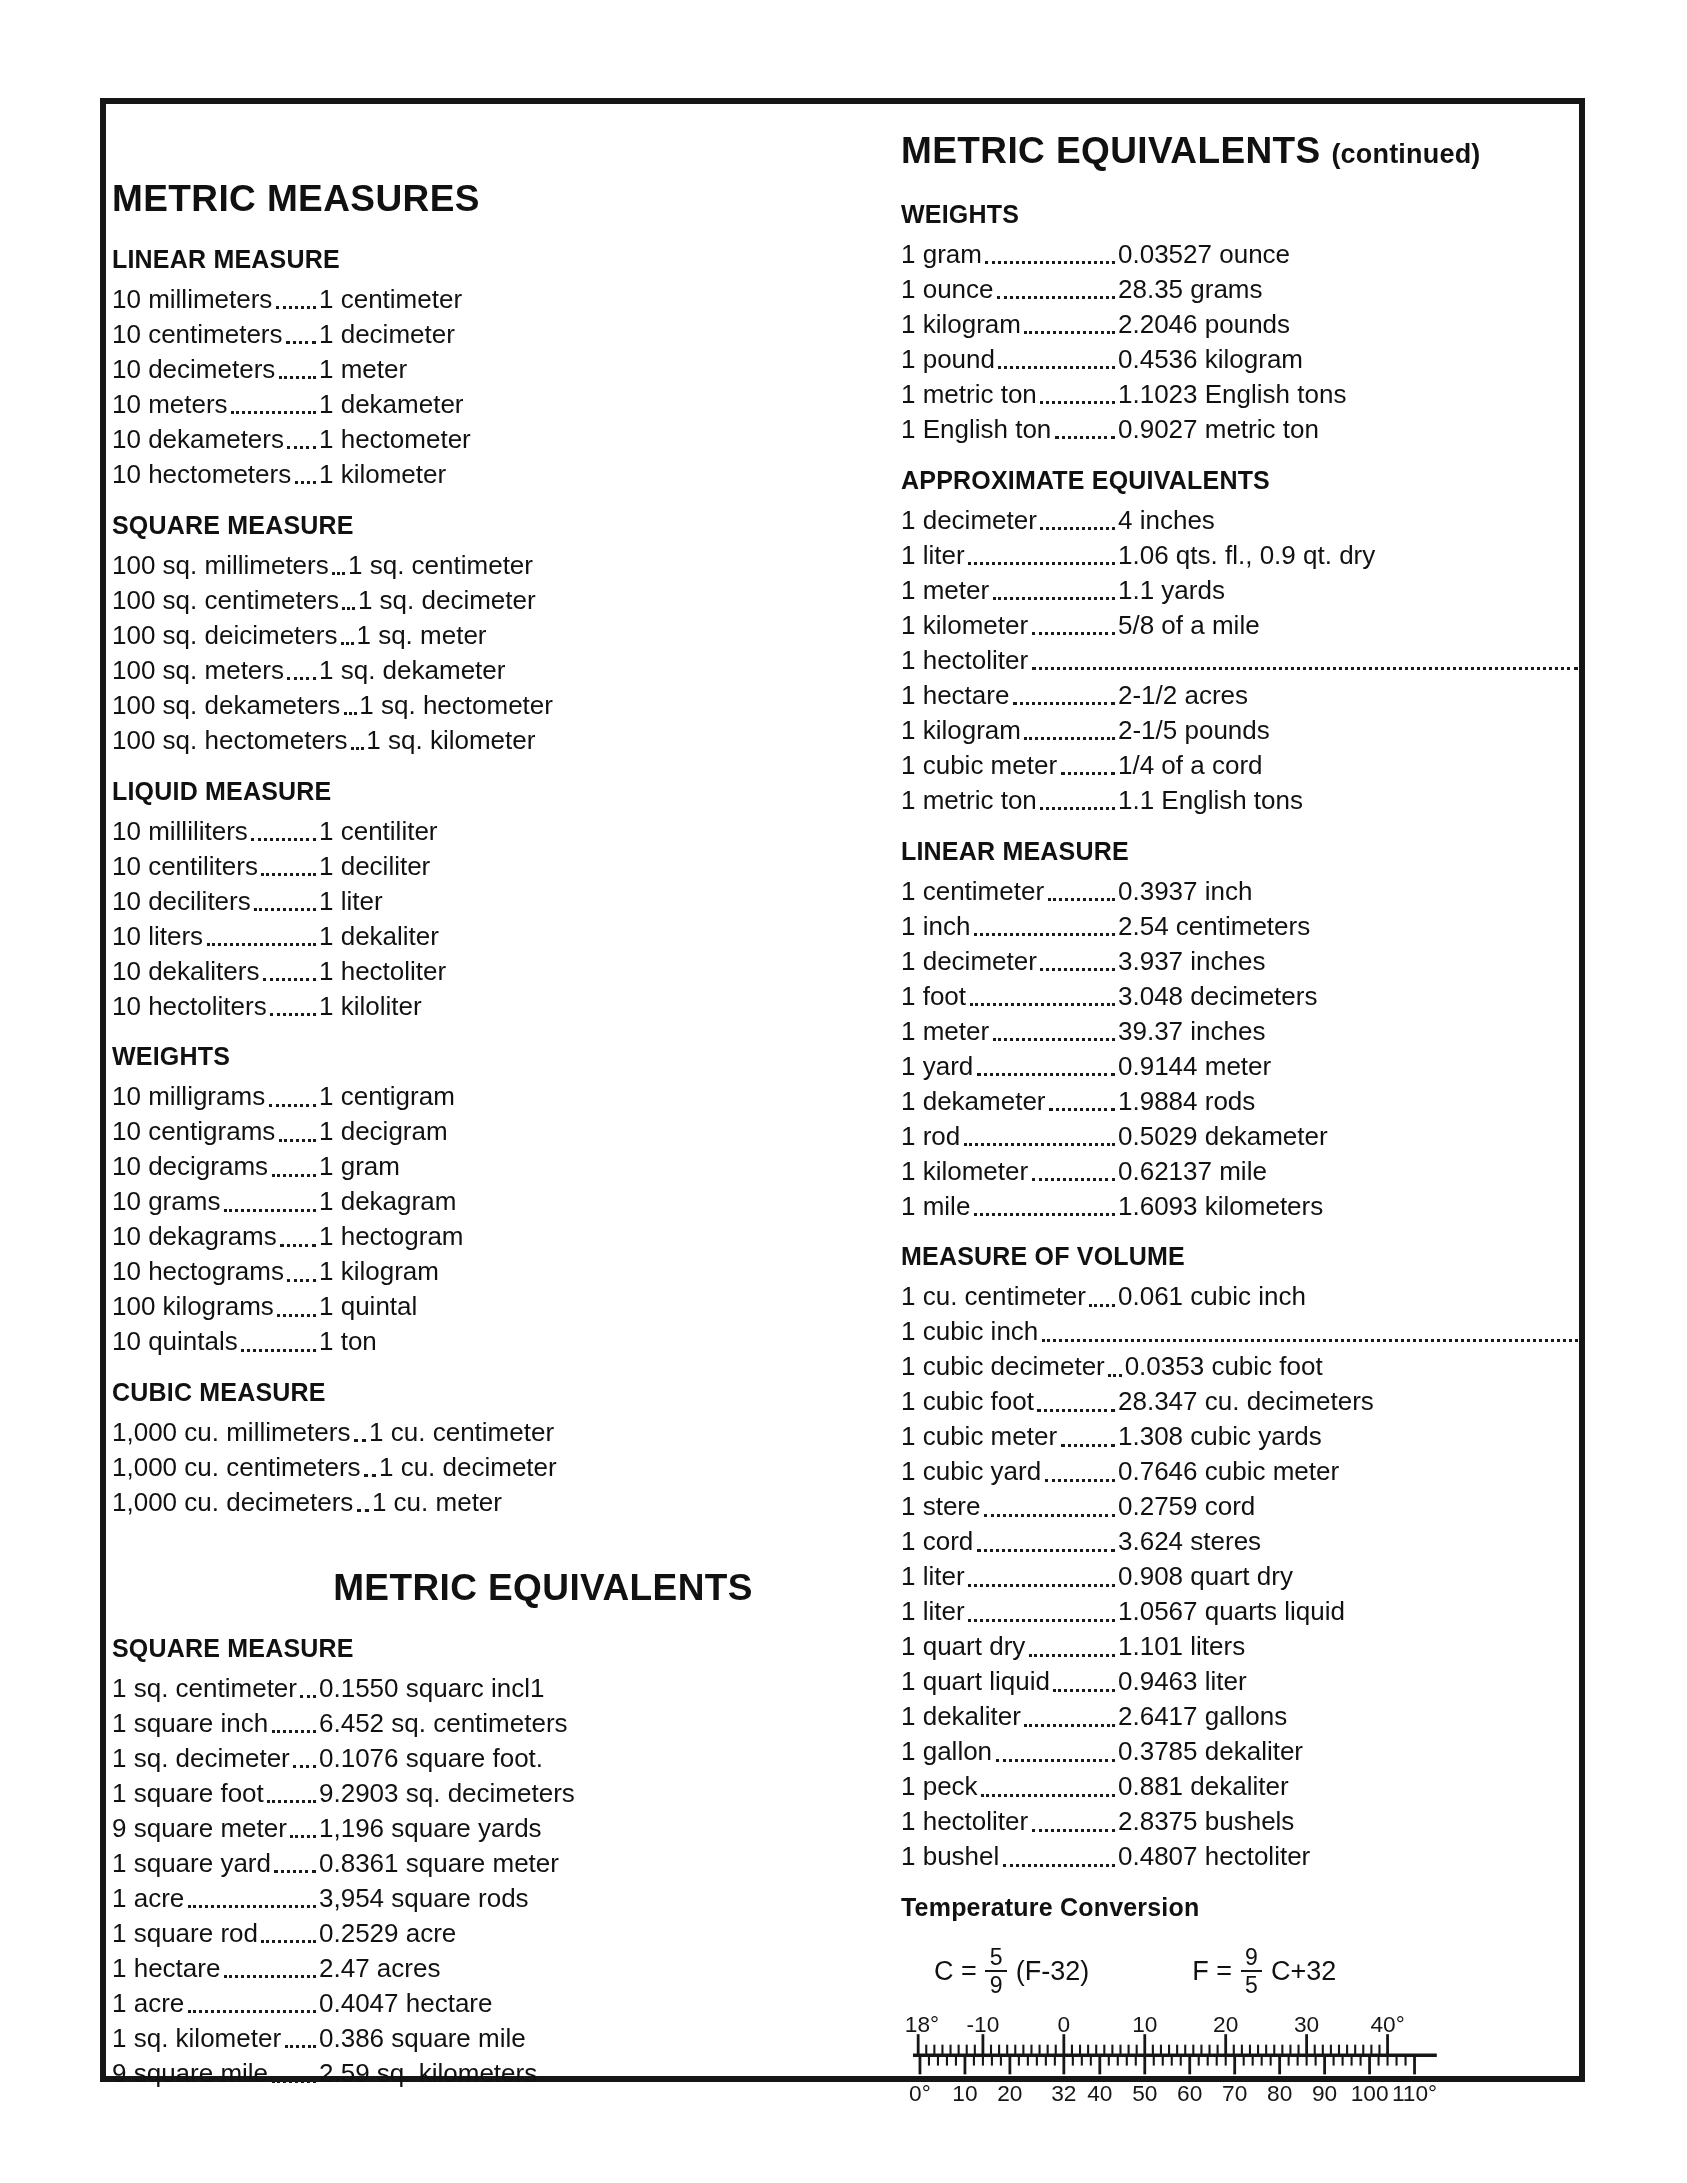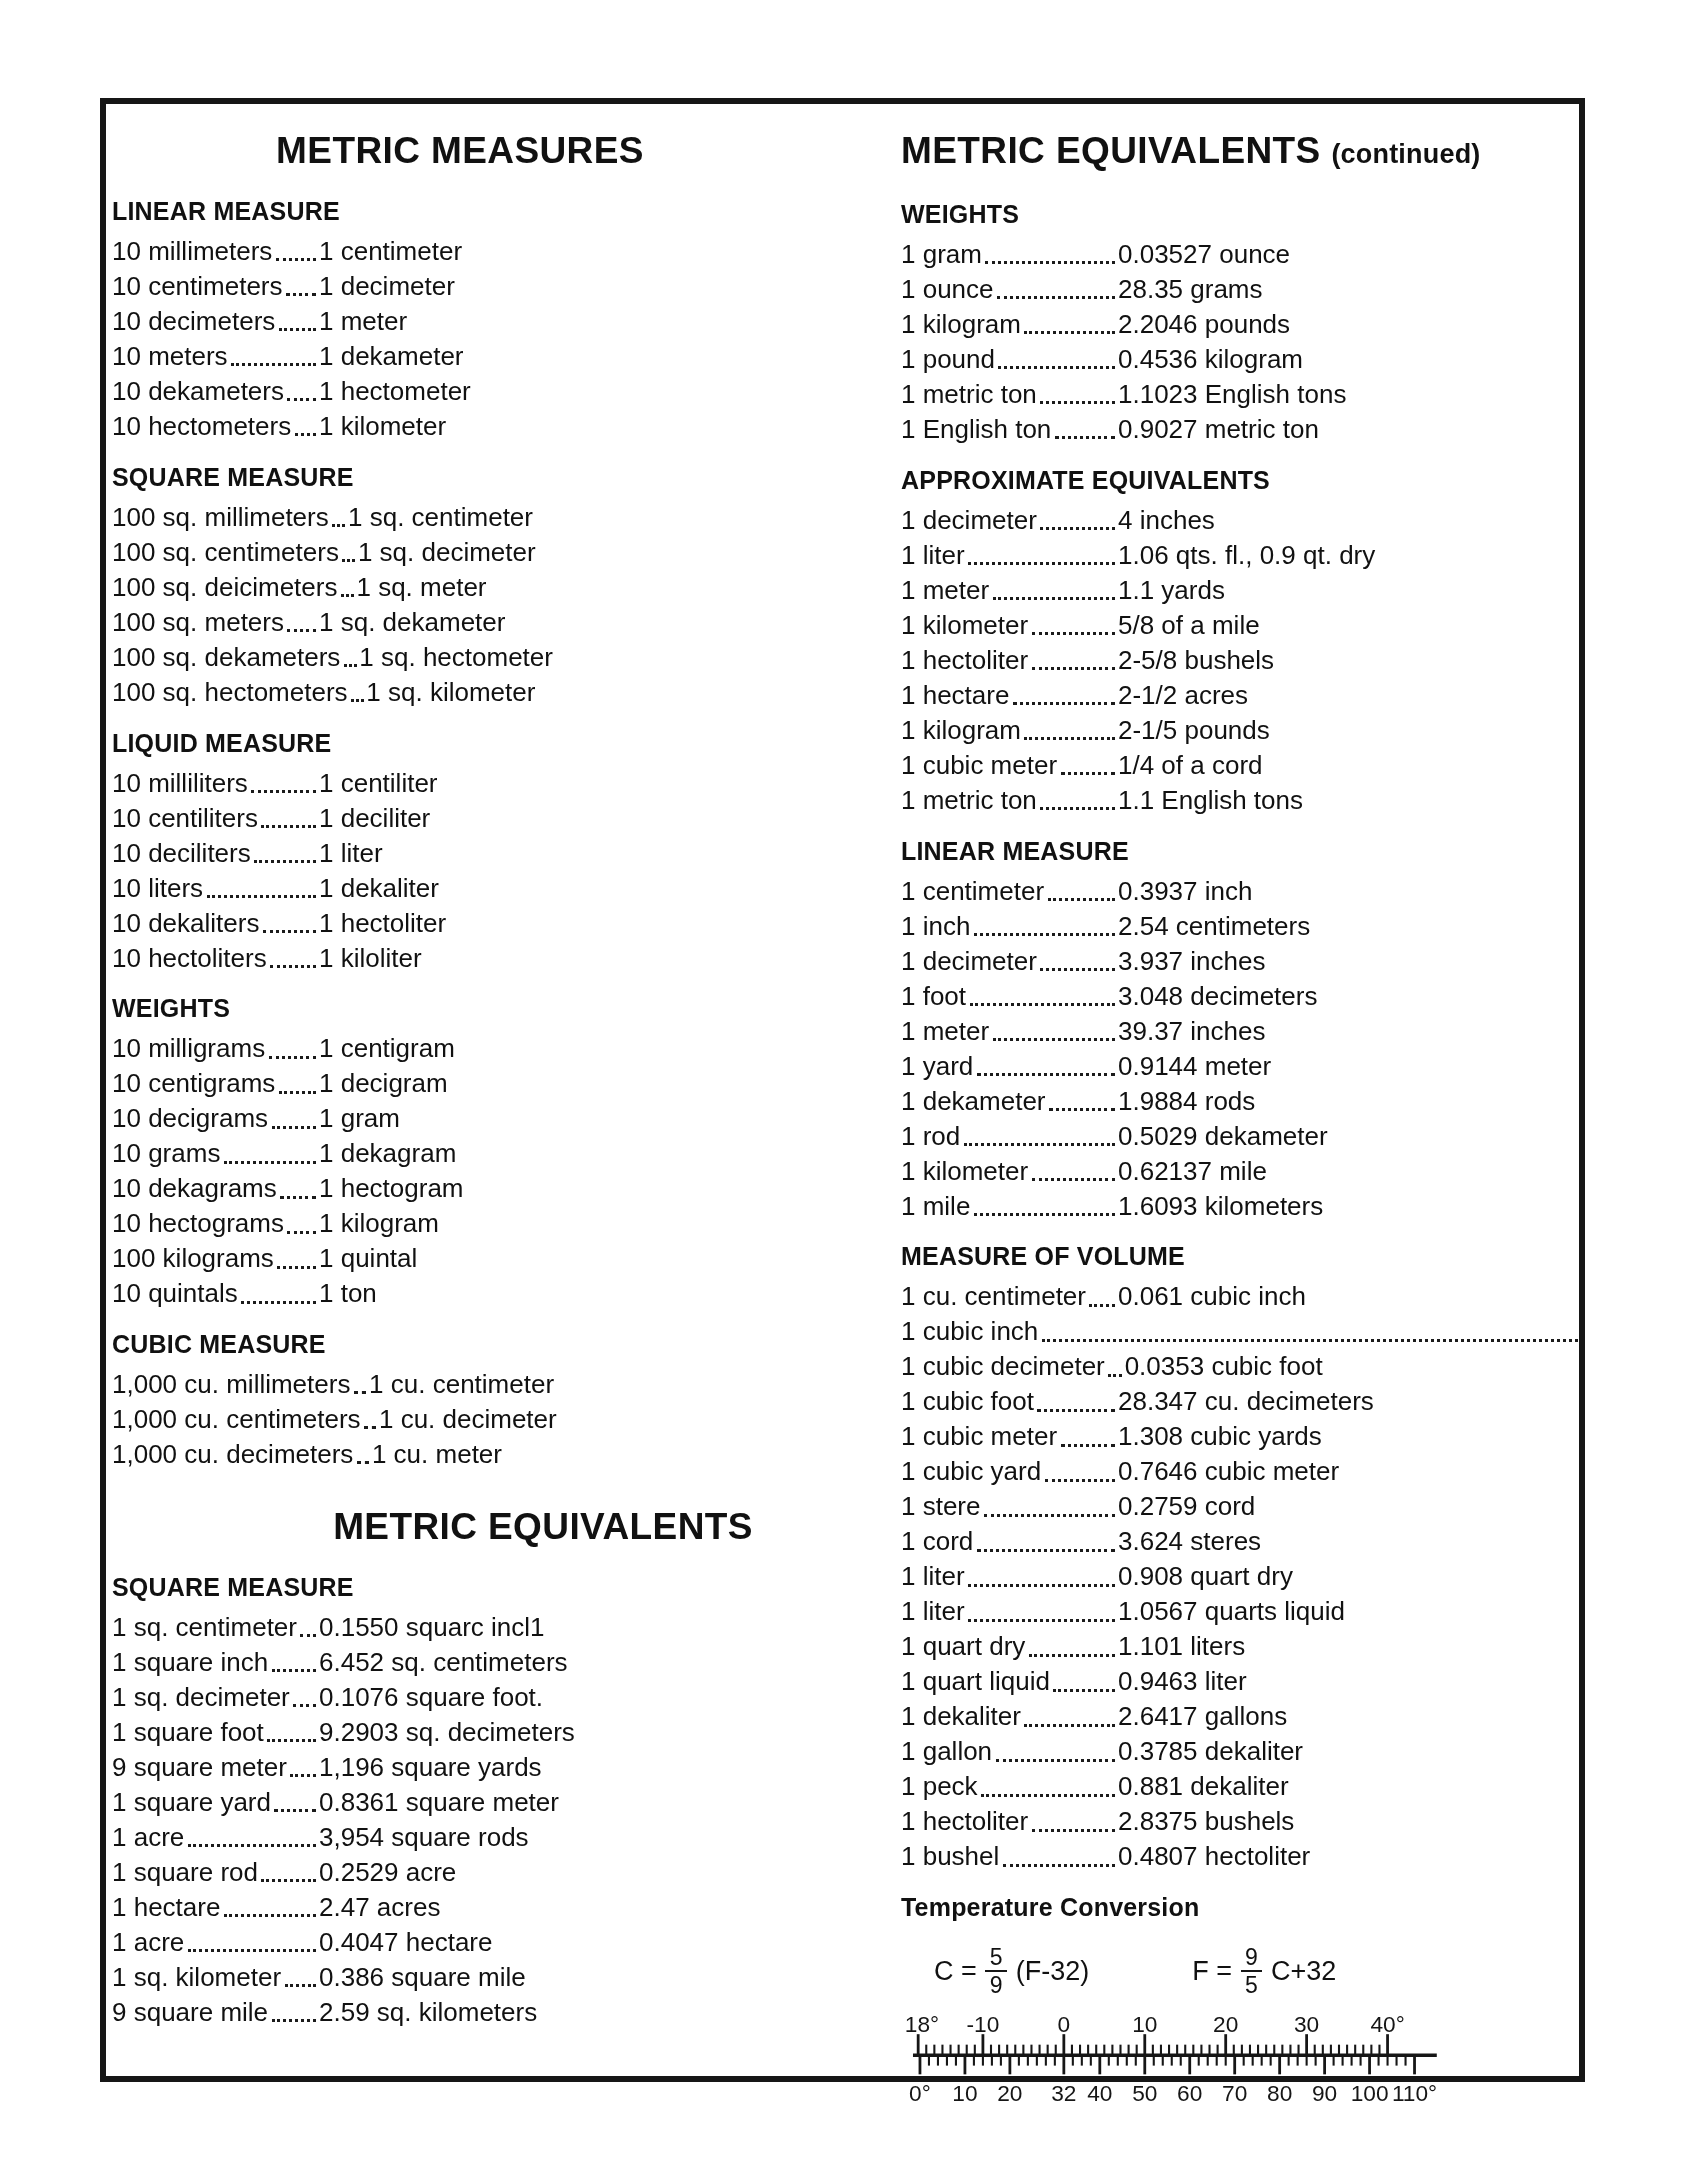--- a/index.html
+++ b/index.html
@@ -12,21 +12,21 @@
     position:absolute;left:100px;top:98px;width:1485px;height:1984px;
     border:6.1px solid #161616;box-sizing:border-box;background:#fff;
   }
   .col{position:absolute;top:131px;}
   .col-left{left:112px;width:696px;--vw:489px;}
   .col-right{left:901px;width:680px;--vw:463px;}
   .main-title{
     font-size:37px;font-weight:bold;line-height:40px;margin:0 0 23px 0;
     letter-spacing:0.4px;white-space:nowrap;
   }
-  .col-left .main-title{text-align:center;}
+  .col-left .main-title{margin-top:48px;}
   .main-title .suffix{font-size:27px;font-weight:bold;letter-spacing:0.2px;}
   .mid-title{margin-top:35px;margin-bottom:23px;text-align:center;padding-left:166px;}
   .section{margin:0 0 15.7px 0;}
   .sec-head{
     font-size:25px;font-weight:bold;line-height:34px;margin:0 0 6.1px 0;
     letter-spacing:0.2px;
   }
   .row{
     display:flex;align-items:flex-end;font-size:26px;line-height:35px;
     white-space:nowrap;
@@ -346,21 +346,20 @@
           <span class="value">1.1 yards</span>
         </div>
         <div class="row">
           <span class="label">1 kilometer</span>
           <span class="leader"></span>
           <span class="value">5/8 of a mile</span>
         </div>
         <div class="row">
           <span class="label">1 hectoliter</span>
           <span class="leader"></span>
-          <span class="value">2-5/8 bushels</span>
         </div>
         <div class="row">
           <span class="label">1 hectare</span>
           <span class="leader"></span>
           <span class="value">2-1/2 acres</span>
         </div>
         <div class="row">
           <span class="label">1 kilogram</span>
           <span class="leader"></span>
           <span class="value">2-1/5 pounds</span>

